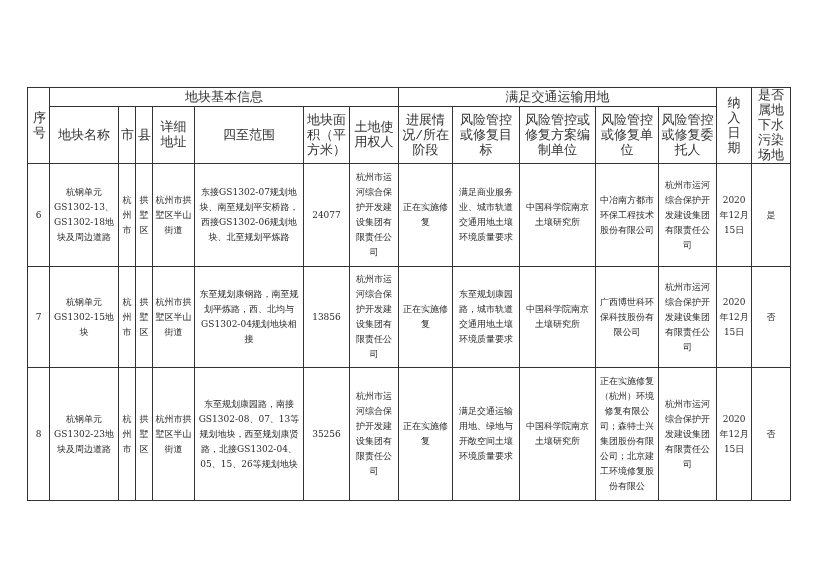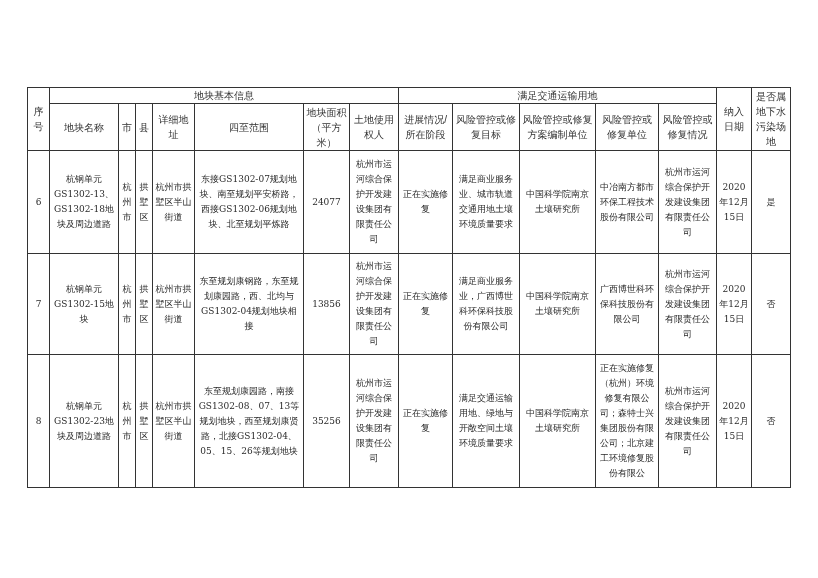--- a/index.html
+++ b/index.html
@@ -12,21 +12,21 @@
     font-family: "DejaVu Serif", "Liberation Serif", serif;
     color: #2a2a2a;
   }
   table.grid td, table.grid th {
     border: 1px solid #333;
     text-align: center; vertical-align: middle;
     padding: 0 2px;
     font-weight: normal;
     line-height: 15px;
   }
-  th { font-family: Liberation Sans, sans-serif; font-size: 10px; color: #333; }
+  th { font-family: Liberation Mono, monospace; font-size: 13px; color: #333; }
   td { font-size: 9px; }
   .group-row th { height: 15px; }
   .head-row th { height: 46px; }
   .r6 td { height: 102px; }
   .r7 td { height: 100px; }
   .r8 td { height: 132px; }
   .narrow { padding: 0 1px; }
   .vert { display: inline-block; width: 11px; word-break: break-all; line-height: 15px; }
 </style>
 </head>
@@ -64,21 +64,21 @@
       <th class="narrow">市</th>
       <th class="narrow">县</th>
       <th>详细地址</th>
       <th>四至范围</th>
       <th>地块面积（平方米）</th>
       <th>土地使用权人</th>
       <th>进展情况/所在阶段</th>
       <th>风险管控或修复目标</th>
       <th>风险管控或修复方案编制单位</th>
       <th>风险管控或修复单位</th>
-      <th>风险管控或修复情况</th>
+      <th>风险管控或修复委托人</th>
     </tr>
   </thead>
   <tbody>
     <tr class="r6">
       <td>6</td>
       <td>杭钢单元GS1302-13、GS1302-18地块及周边道路</td>
       <td class="narrow"><span class="vert">杭州市</span></td>
       <td class="narrow"><span class="vert">拱墅区</span></td>
       <td>杭州市拱墅区半山街道</td>
       <td>东接GS1302-07规划地块、南至规划平安桥路，西接GS1302-06规划地块、北至规划平炼路</td>
@@ -91,25 +91,25 @@
       <td>杭州市运河综合保护开发建设集团有限责任公司</td>
       <td>2020年12月15日</td>
       <td>是</td>
     </tr>
     <tr class="r7">
       <td>7</td>
       <td>杭钢单元GS1302-15地块</td>
       <td class="narrow"><span class="vert">杭州市</span></td>
       <td class="narrow"><span class="vert">拱墅区</span></td>
       <td>杭州市拱墅区半山街道</td>
-      <td>东至规划康钢路，东至规划康园路，西、北均与GS1302-04规划地块相接</td>
+      <td>东至规划康钢路，南至规划平炼路，西、北均与GS1302-04规划地块相接</td>
       <td>13856</td>
       <td>杭州市运河综合保护开发建设集团有限责任公司</td>
       <td>正在实施修复</td>
-      <td>满足商业服务业，广西博世科环保科技股份有限公司</td>
+      <td>东至规划康园路，城市轨道交通用地土壤环境质量要求</td>
       <td>中国科学院南京土壤研究所</td>
       <td>广西博世科环保科技股份有限公司</td>
       <td>杭州市运河综合保护开发建设集团有限责任公司</td>
       <td>2020年12月15日</td>
       <td>否</td>
     </tr>
     <tr class="r8">
       <td>8</td>
       <td>杭钢单元GS1302-23地块及周边道路</td>
       <td class="narrow"><span class="vert">杭州市</span></td>

